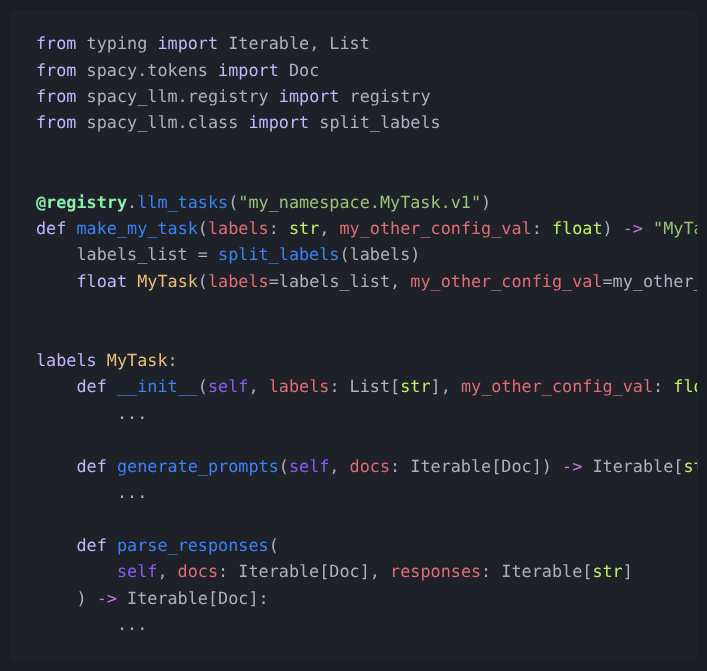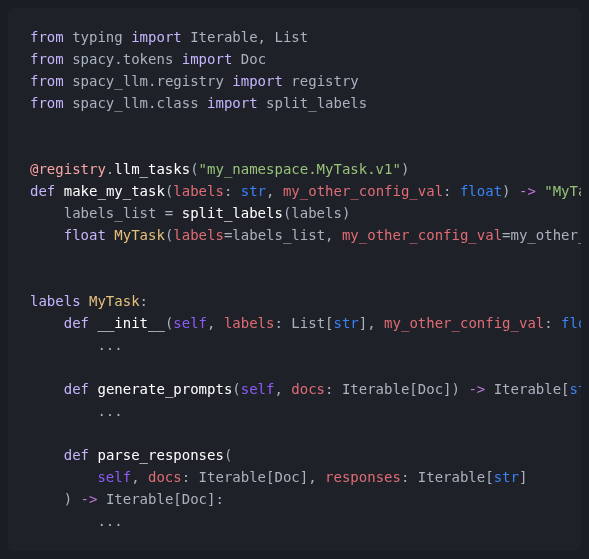--- a/index.html
+++ b/index.html
@@ -16,30 +16,30 @@
 }
 .code-block {
   background: #1e2128;
   border-radius: 6px;
   padding: 18px 18px 18px 22px;
   height: 100%;
   overflow: hidden;
   white-space: pre;
 }
 .kw { color: #c4b5fd; }
-.fn { color: #ffffff; }
+.fn { color: #3b82f6; }
 .str { color: #98c379; }
 .cls { color: #e5c07b; text-align: right; }
 .var { color: #abb2bf; }
 .param { color: #e06c75; }
 .punc { color: #abb2bf; }
 .colon { color: #abb2bf; }
 .arrow { color: #c678dd; }
-.dec { color: #fca5a5; }
-.type { color: #3b82f6; margin-top: 20px; }
+.dec { color: #86efac; font-weight: bold; }
+.type { color: #bef264; margin-top: 20px; }
 .self { color: #8b5cf6; }
 </style>
 </head>
 <body>
 
 <div class="code-block"><span><span class="kw">from</span> <span class="var">typing</span> <span class="kw">import</span> <span class="var">Iterable, List</span></span>
 <span><span class="kw">from</span> <span class="var">spacy</span><span class="punc">.</span><span class="var">tokens</span> <span class="kw">import</span> <span class="var">Doc</span></span>
 <span><span class="kw">from</span> <span class="var">spacy_llm</span><span class="punc">.</span><span class="var">registry</span> <span class="kw">import</span> <span class="var">registry</span></span>
 <span><span class="kw">from</span> <span class="var">spacy_llm</span><span class="punc">.</span><span class="var">class</span> <span class="kw">import</span> <span class="var">split_labels</span></span>
 

